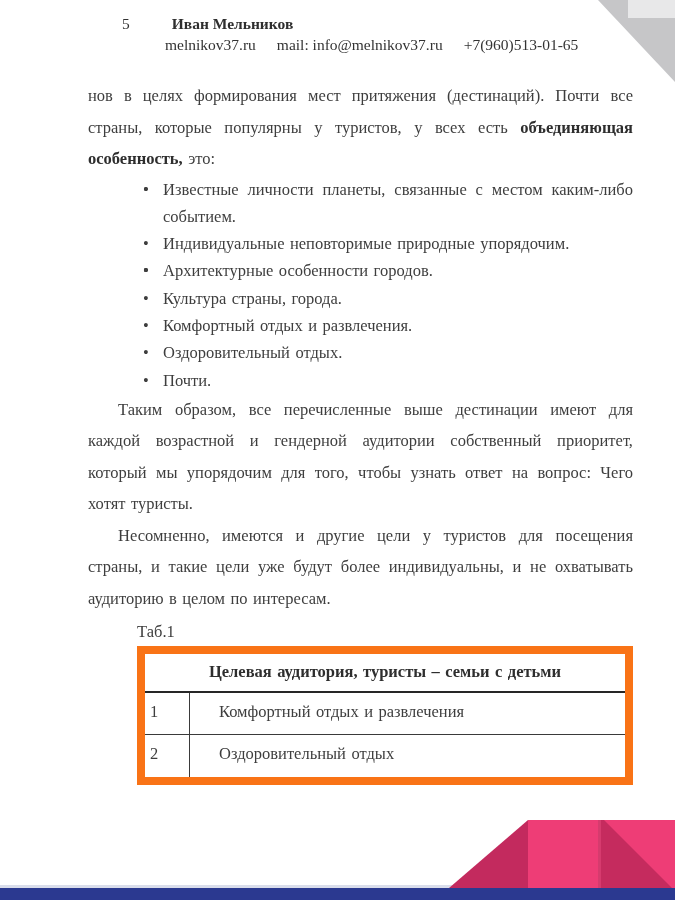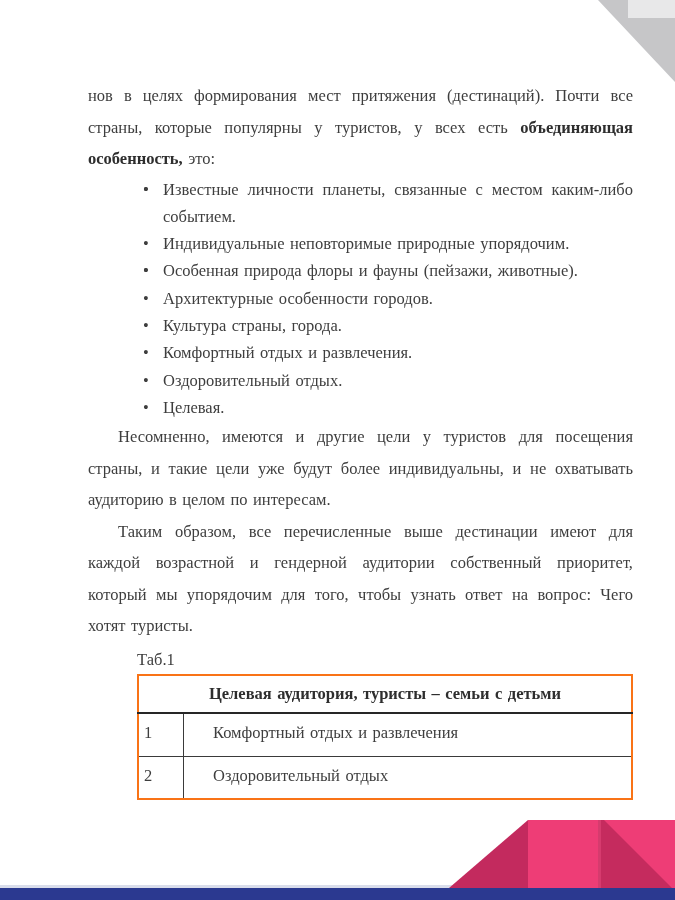--- a/index.html
+++ b/index.html
@@ -80,21 +80,21 @@
   }
   
   .tab-caption{
     margin:7px 0 0 49px;width:496px;
     text-align:left;font-size:16.5px;line-height:22px;
   }
   table.doc-table{
     margin:3px 0 0 49px;width:496px;
     border-collapse:collapse;
     font-size:16.5px;color:#3e3e3e;
-    border:2px solid #f97316;
+    border:8px solid #f97316;
   }
   table.doc-table th{
     border-bottom:2px solid #262626;
     font-weight:bold;color:#2e2e2e;
     text-align:center;
     padding:2px 4px 3px 4px;
   }
   table.doc-table td{
     border-top:1px solid #3a3a3a;
     padding:3px 0 7px 0;
@@ -116,40 +116,48 @@
 
   <div class="corner-tri"></div>
   <div class="corner-rect"></div>
   <div class="bottom-light"></div>
   <div class="bottom-bar"></div>
   <div class="pink-ramp"></div>
   <div class="pink-rect"></div>
   <div class="pink-divider"></div>
   <div class="pink-split"></div>
 
+  <div class="doc-header">
+    <div class="h-line1">
+      <span>5</span><span class="author">Иван Мельников</span>
+    </div>
+    <div class="h-line2">
+      <span>melnikov37.ru</span><span class="h-gap">mail: info@melnikov37.ru</span><span class="h-gap">+7(960)513-01-65</span>
+    </div>
+  </div>
 
   <div class="doc-body">
 
     <p class="p1"><span>нов в целях формирования мест притяжения (дестинаций). Почти все страны, которые популярны у туристов, у всех есть </span><b>объединяющая особенность,</b><span> это:</span></p>
 
     <ul class="bullets">
       <li><span class="dot">•</span></li>
       <li><span class="dot">•</span><span>Известные личности планеты, связанные с местом каким-либо событием.</span></li>
       <li><span class="dot">•</span><span>Индивидуальные неповторимые природные упорядочим.</span></li>
       <li><span class="dot">•</span></li>
-      <li><span class="dot">•</span><span>Особенная природа флоры и фауны (пейзажи, животные).</span></li>
+      <li><span class="dot">•</span></li>
       <li><span class="dot">•</span><span>Архитектурные особенности городов.</span></li>
       <li><span class="dot">•</span><span>Культура страны, города.</span></li>
       <li><span class="dot">•</span><span>Комфортный отдых и развлечения.</span></li>
       <li><span class="dot">•</span><span>Оздоровительный отдых.</span></li>
-      <li><span class="dot">•</span><span>Целевая.</span></li>
+      <li><span class="dot">•</span><span>Почти.</span></li>
     </ul>
 
+    <p class="indent">Таким образом, все перечисленные выше дестинации имеют для каждой возрастной и гендерной аудитории собственный приоритет, который мы упорядочим для того, чтобы узнать ответ на вопрос: Чего хотят туристы.</p>
     <p class="indent">Несомненно, имеются и другие цели у туристов для посещения страны, и такие цели уже будут более индивидуальны, и не охватывать аудиторию в целом по интересам.</p>
-    <p class="indent">Таким образом, все перечисленные выше дестинации имеют для каждой возрастной и гендерной аудитории собственный приоритет, который мы упорядочим для того, чтобы узнать ответ на вопрос: Чего хотят туристы.</p>
 
     <div class="tab-caption">Таб.1</div>
 
     <table class="doc-table">
       <tbody>
           <tr>
         <th colspan="2">Целевая аудитория, туристы – семьи с детьми</th>
       </tr>
       <tr>
         <td class="num">1</td>

